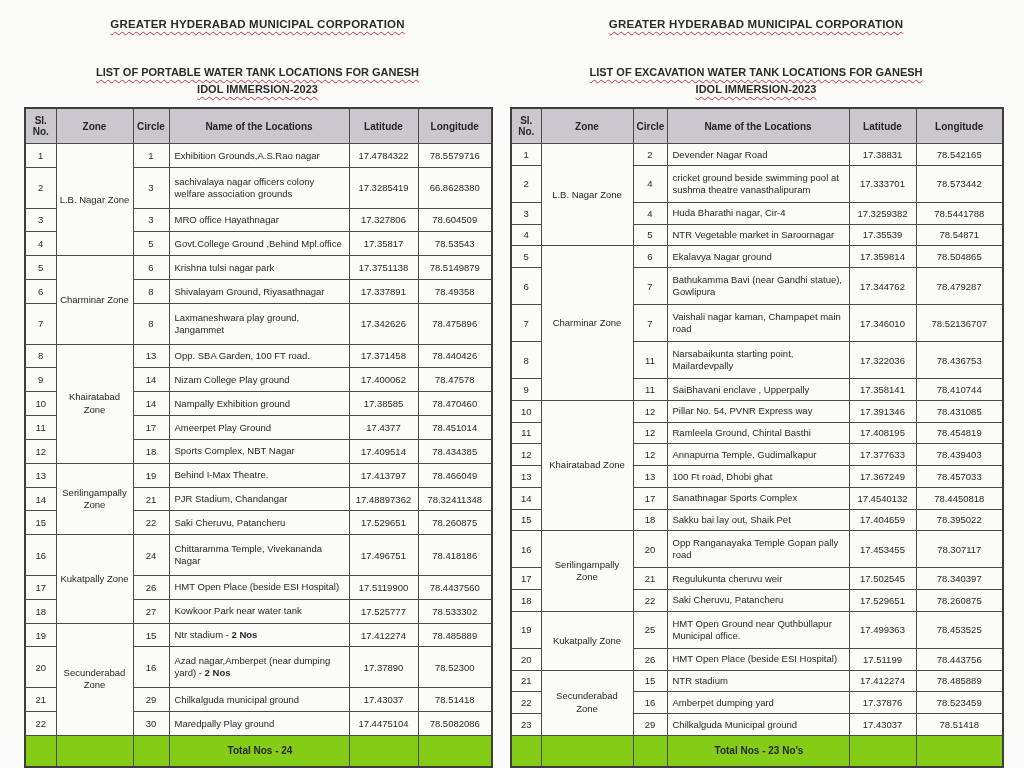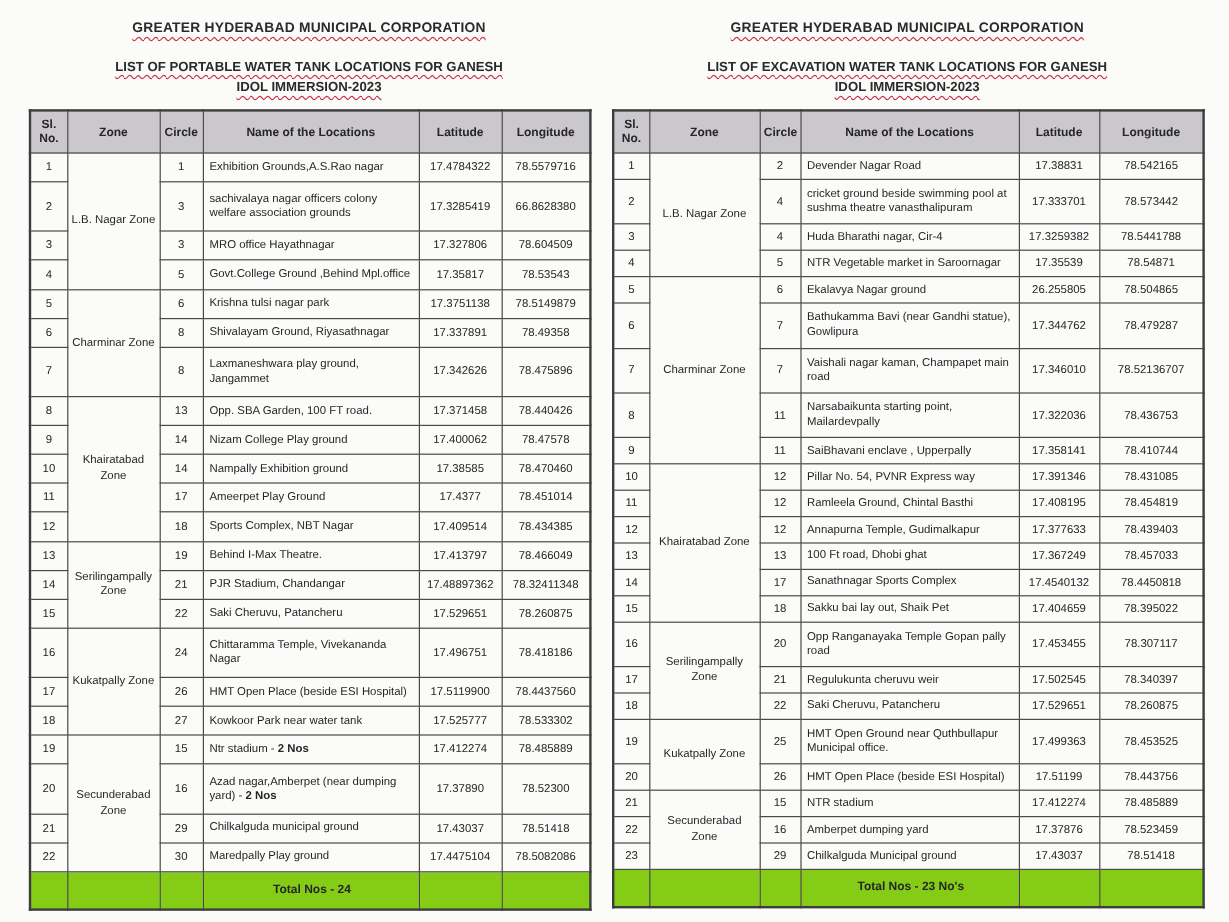--- a/index.html
+++ b/index.html
@@ -15,21 +15,21 @@
     justify-content:space-between;
     padding:10px 22px 0 24px;
     box-sizing:border-box;
     width:1024px;height:768px;
   }
   .half{display:flex;flex-direction:column;}
   .half.left{width:467px;}
   .half.right{width:492px;}
   .org-title{
     font-size:11.5px;font-weight:bold;text-align:center;
-    margin:8px 0 0 0;letter-spacing:.2px;color:#2a2a2a;
+    margin:8px 0 16px 0;letter-spacing:.2px;color:#2a2a2a;
     text-decoration:underline wavy #c34; text-decoration-thickness:1px;
     text-underline-offset:3px;
   }
   .list-title{
     font-size:11px;font-weight:bold;text-align:center;
     width:340px;margin:18px auto 9px auto;line-height:1.55;color:#2a2a2a;
     text-decoration:underline wavy #c34; text-decoration-thickness:1px;
     text-underline-offset:3px;
   }
   table{
@@ -330,21 +330,21 @@
             <td class="num">5</td>
             <td class="name">NTR Vegetable market in Saroornagar</td>
             <td class="num">17.35539</td>
             <td class="num">78.54871</td>
           </tr>
           <tr>
             <td class="num">5</td>
             <td class="zone" rowspan="5">Charminar Zone</td>
             <td class="num">6</td>
             <td class="name">Ekalavya Nagar ground</td>
-            <td class="num">26.255805</td>
+            <td class="num">17.359814</td>
             <td class="num">78.504865</td>
           </tr>
           <tr>
             <td class="num">6</td>
             <td class="num">7</td>
             <td class="name">Bathukamma Bavi (near Gandhi statue), Gowlipura</td>
             <td class="num">17.344762</td>
             <td class="num">78.479287</td>
           </tr>
           <tr>

